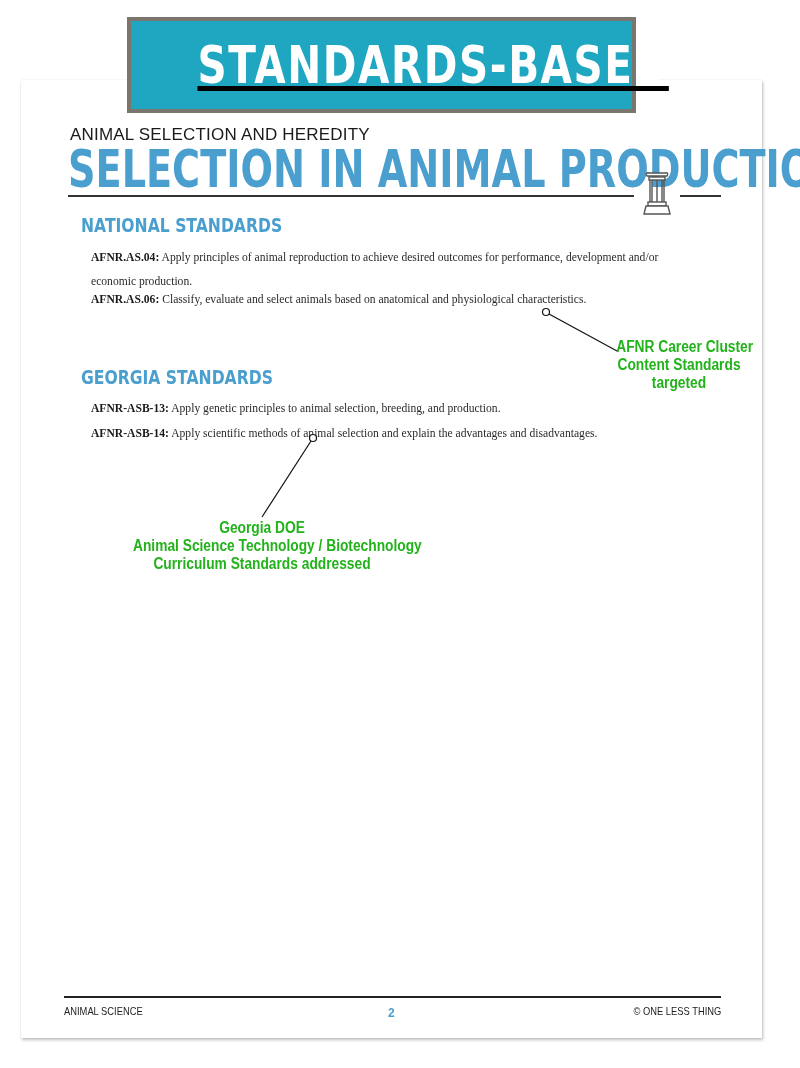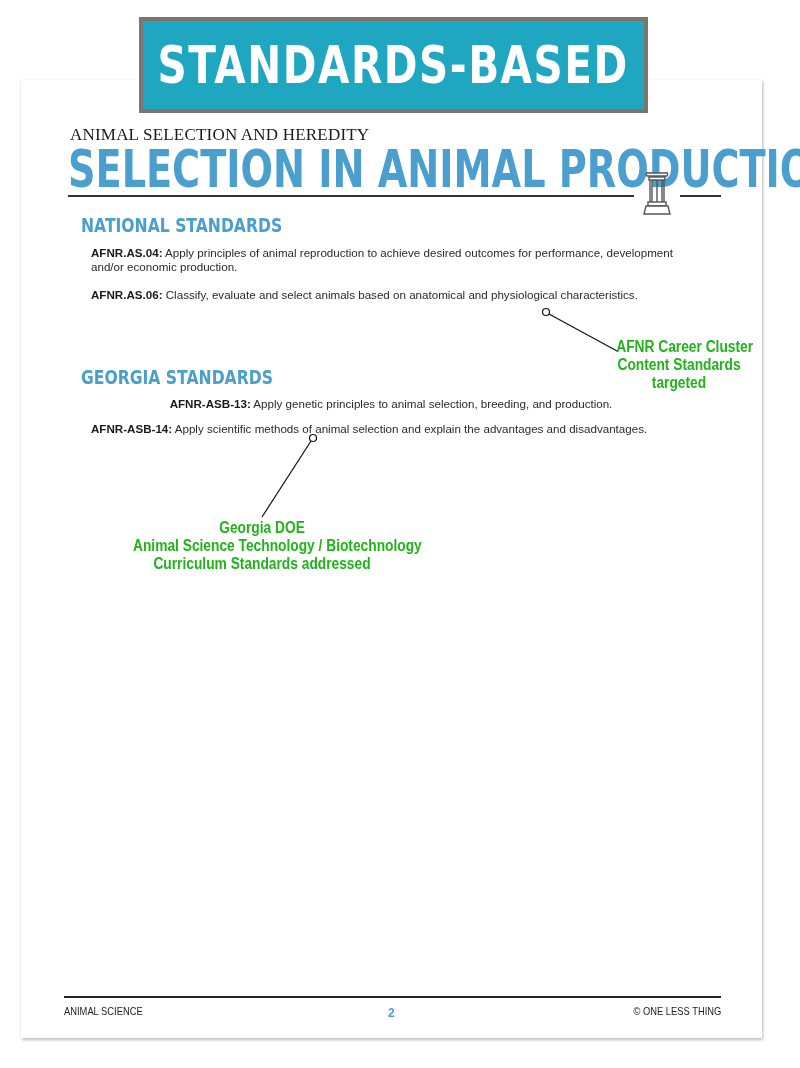--- a/index.html
+++ b/index.html
@@ -7,39 +7,40 @@
     width: 800px; height: 1068px; position: relative; overflow: hidden;
     background: #ffffff;
     font-family: "Liberation Sans", sans-serif;
   }
   .page {
     position: absolute; left: 21px; top: 80px; width: 741px; height: 958px;
     background: #ffffff;
     box-shadow: 1px 2px 3px rgba(0,0,0,0.25), 0 0 1px rgba(0,0,0,0.12);
   }
   .banner {
-    position: absolute; left: 139px; top: 17px; width: 509px; height: 96px;
+    position: absolute; left: 127px; top: 17px; width: 509px; height: 96px;
     box-sizing: border-box;
     background: #1fa7c1;
     border: 4px solid #7a756d;
-    display: flex; align-items: center; justify-content: center;
+    display: flex; align-items: center; justify-content: flex-start;
     z-index: 3;
+    text-decoration: underline;
   }
   .banner-text {
     color: #ffffff;
     font-family: "DejaVu Sans", sans-serif;
     font-weight: bold;
     font-size: 52px;
     letter-spacing: 2px;
     transform: scaleX(0.78);
     white-space: nowrap;
   }
   .kicker {
     position: absolute; left: 70px; top: 125px;
-    font-family: Liberation Serif, serif;
+    font-family: Liberation Sans, sans-serif;
     font-size: 17px; color: #1a1a1a; letter-spacing: 0.2px;
     white-space: nowrap;
   }
   .title {
     position: absolute; left: 68px; top: 140px;
     font-family: "DejaVu Sans", sans-serif; font-weight: bold;
     font-size: 52px; color: #4a9fcf; line-height: 58px;
     transform: scaleX(0.735); transform-origin: left top;
     white-space: nowrap; letter-spacing: 0px;
   }
@@ -52,22 +53,22 @@
   .pillar-icon { position: absolute; left: 641px; top: 170px; width: 32px; height: 48px; }
   .section-heading {
     position: absolute; left: 81px;
     font-family: "DejaVu Sans", sans-serif; font-weight: bold;
     font-size: 20px; color: #4a9fcf;
     transform: scaleX(0.78); transform-origin: left top;
     white-space: nowrap;
   }
   .standard {
     position: absolute; left: 91px; width: 600px;
-    font-family: Liberation Sans, sans-serif; font-size: 11.6px; color: #2a2a2a;
-    line-height: 14px;
+    font-family: Liberation Serif, serif; font-size: 11.6px; color: #2a2a2a;
+    line-height: 24px;
   }
   .standard .code { font-weight: bold; color: #1a1a1a; }
   .callout {
     position: absolute; color: #22b21a; text-align: center;
     font-family: "Liberation Sans", sans-serif; font-weight: bold;
     font-size: 16px; line-height: 18px;
     transform: scaleX(0.86);
     white-space: nowrap;
   }
   .callout-line { position: absolute; left: 0; top: 0; width: 800px; height: 1068px; pointer-events: none; }
@@ -109,21 +110,21 @@
 
 <div class="section-heading" style="top:213px;">NATIONAL STANDARDS</div>
 <div class="standard" style="top:246px;">
   <span class="code">AFNR.AS.04:</span><span> Apply principles of animal reproduction to achieve desired outcomes for performance, development and/or economic production.</span>
 </div>
 <div class="standard" style="top:288px;">
   <span class="code">AFNR.AS.06:</span><span> Classify, evaluate and select animals based on anatomical and physiological characteristics.</span>
 </div>
 
 <div class="section-heading" style="top:365px;">GEORGIA STANDARDS</div>
-<div class="standard" style="top:397px;text-align:center;">
+<div class="standard" style="top:397px;">
   <span class="code">AFNR-ASB-13:</span><span> Apply genetic principles to animal selection, breeding, and production.</span>
 </div>
 <div class="standard" style="top:422px; width:560px;">
   <span class="code">AFNR-ASB-14:</span><span> Apply scientific methods of animal selection and explain the advantages and disadvantages.</span>
 </div>
 
 <svg class="callout-line">
   <line x1="549" y1="314" x2="617" y2="351" stroke="#111" stroke-width="1.2"></line>
   <circle cx="546" cy="312" r="3.5" fill="#fff" stroke="#111" stroke-width="1.2"></circle>
   <line x1="311" y1="441" x2="262" y2="517" stroke="#111" stroke-width="1.2"></line>

